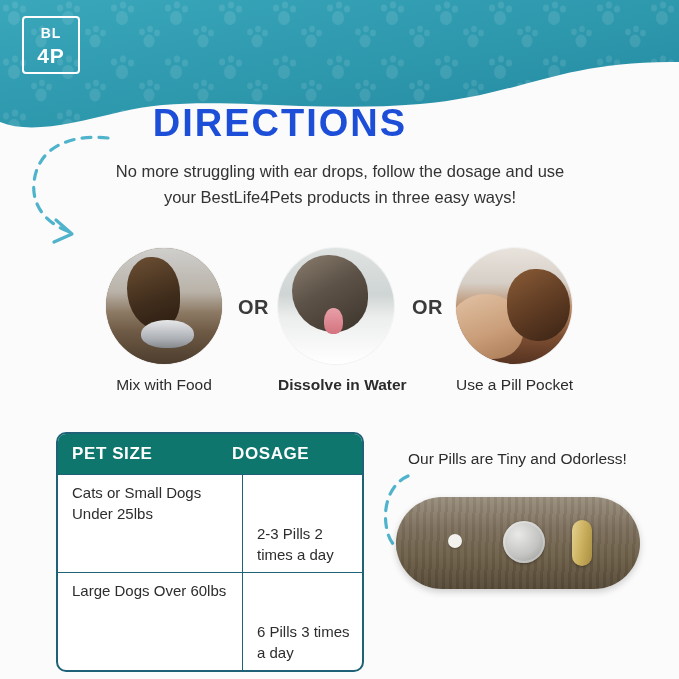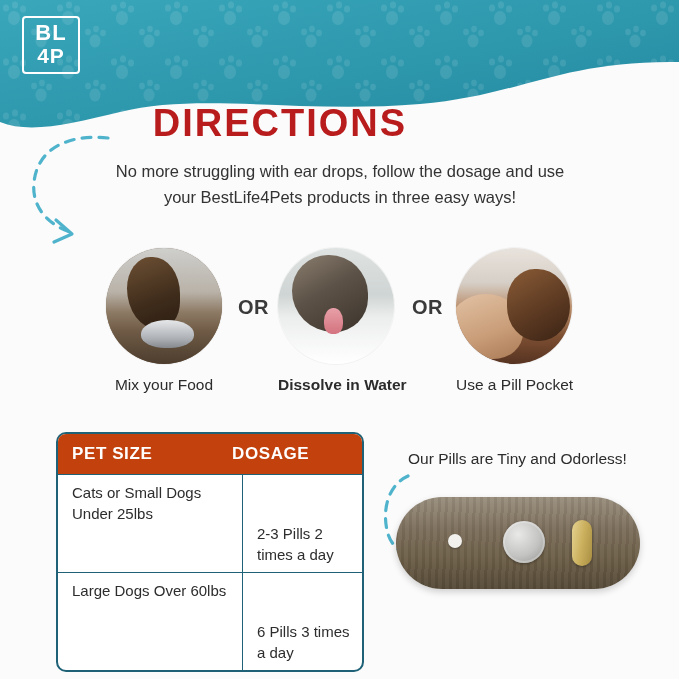--- a/index.html
+++ b/index.html
@@ -27,39 +27,39 @@
     position: absolute;
     top: 16px; left: 22px;
     width: 58px; height: 58px;
     border: 2px solid #ffffff;
     border-radius: 4px;
     color: #ffffff;
   }
   .logo-line1 {
     position: absolute; top: 4px; left: 0; width: 100%;
     text-align: center;
-    font-size: 22px; font-weight: bold; letter-spacing: 1px;
+    font-size: 14px; font-weight: bold; letter-spacing: 1px;
     line-height: 22px;
   }
   .logo-line2 {
     position: absolute; top: 27px; left: 0; width: 100%;
     text-align: center;
     font-size: 21px; font-weight: bold; letter-spacing: 1px;
     line-height: 22px;
   }
 
   
   .title {
     position: absolute;
     top: 102px; left: 0; width: 560px;
     text-align: center;
     font-size: 38px;
     font-weight: bold;
     letter-spacing: 2px;
-    color: #b91c1c;
+    color: #1d4ed8;
   }
 
   
   .intro {
     position: absolute;
     top: 158px; left: 110px;
     width: 460px;
     text-align: center;
     font-size: 16.5px;
     line-height: 26px;
@@ -173,21 +173,21 @@
     position: absolute;
     top: 432px; left: 56px;
     width: 308px;
     border: 2px solid #1f6277;
     border-radius: 10px;
     overflow: hidden;
     background: #ffffff;
   }
   .table .thead {
     display: flex;
-    background: #c2410c;
+    background: #0f766e;
     color: #ffffff;
     height: 40px;
     align-items: center;
     font-size: 17px;
     font-weight: bold;
     letter-spacing: 0.6px;
   }
   .table .thead .c1 { width: 160px; padding-left: 14px; }
   .table .thead .c2 { flex: 1; padding-left: 14px; }
 
@@ -302,21 +302,21 @@
     <path d="M96,10 C60,6 26,18 22,54 C19,82 40,98 58,104" fill="none" stroke="#4fb3cc" stroke-width="3.2" stroke-dasharray="9 8" stroke-linecap="round"></path>
     <path d="M44,92 L60,106 L42,114" fill="none" stroke="#4fb3cc" stroke-width="3.2" stroke-linecap="round" stroke-linejoin="round"></path>
   </svg>
 
   <div class="options">
 
     <div class="opt opt1">
       <div class="circle">
         <div class="ph-dogbowl"></div>
       </div>
-      <div class="caption">Mix your Food</div>
+      <div class="caption">Mix with Food</div>
     </div>
 
     <div class="or or1">OR</div>
 
     <div class="opt opt2">
       <div class="circle">
         <div class="ph-catwater"></div>
       </div>
       <div class="caption">Dissolve in Water</div>
     </div>

